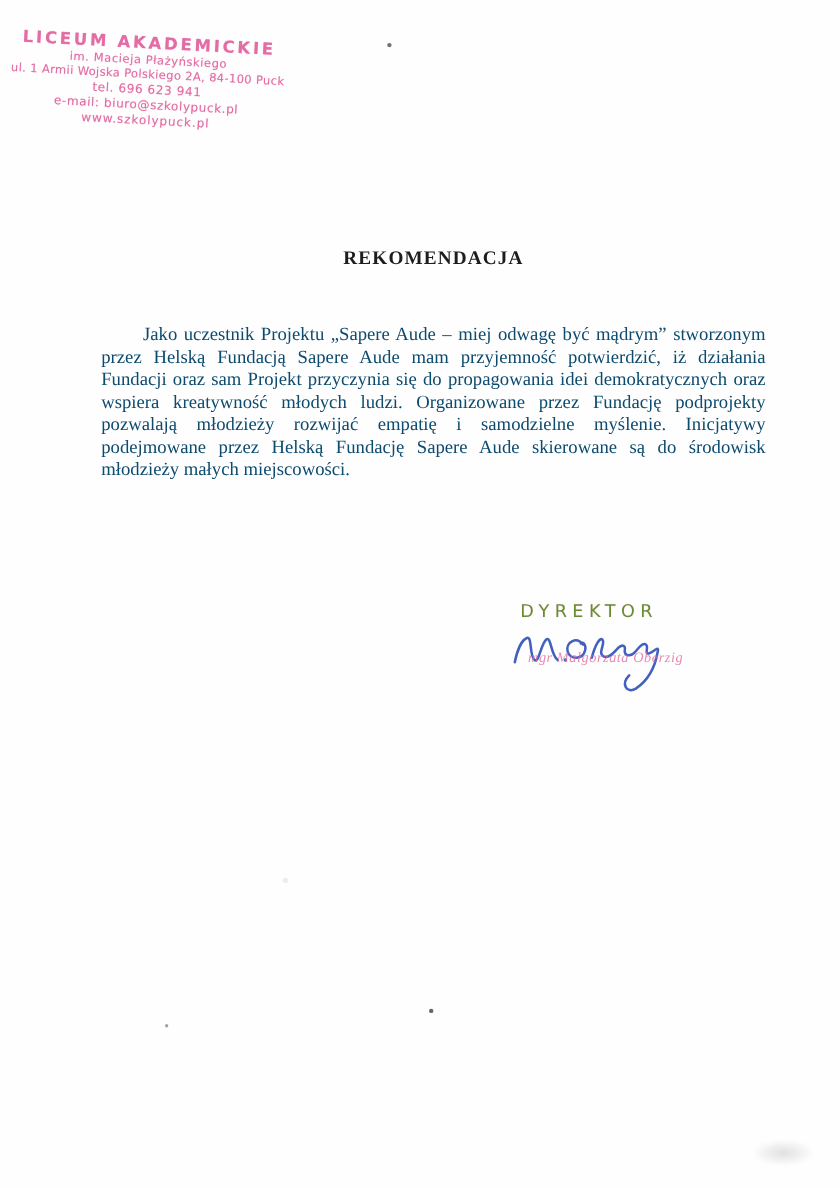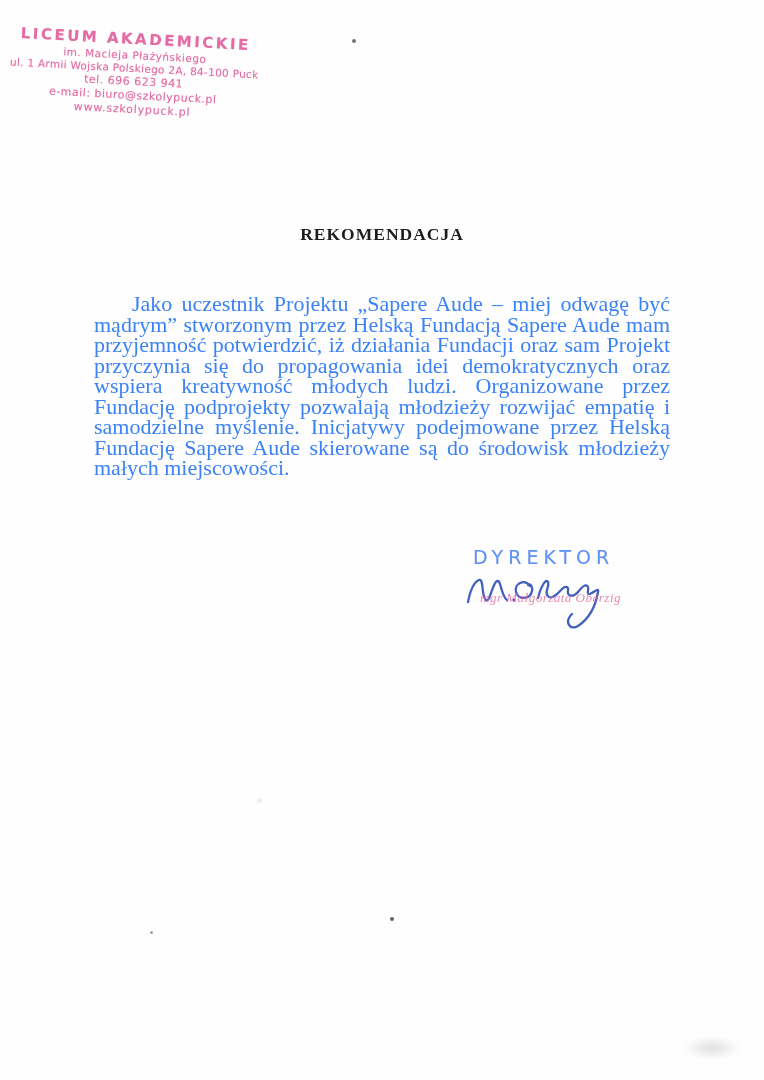--- a/index.html
+++ b/index.html
@@ -31,50 +31,50 @@
   .stamp .s-name   { font-size: 15px; font-weight: bold; letter-spacing: 2.5px; }
   .stamp .s-patron { font-size: 10.5px; letter-spacing: 0.5px; }
   .stamp .s-addr   { font-size: 10.5px; letter-spacing: 0.3px; }
   .stamp .s-tel    { font-size: 11px;   letter-spacing: 0.5px; }
   .stamp .s-mail   { font-size: 11px;   letter-spacing: 0.5px; }
   .stamp .s-www    { font-size: 11px;   letter-spacing: 0.8px; }
 
   
   .content {
     position: absolute;
-    left: 80px;
+    left: 92px;
     top: 224px;
     width: 604px;
   }
   .doc-title {
     margin: 0 0 49px 0;
     text-align: center;
     font-size: 17.5px;
     font-weight: bold;
     letter-spacing: 1px;
     color: #1d1d1d;
   }
   .para {
-    margin: 14px;
-    font-size: 22px;
+    margin: 0;
+    font-size: 17px;
     line-height: 20.5px;
     text-align: justify;
     text-indent: 38px;
-    color: #3b82f6;
+    color: #0c4a6e;
   }
   .para + .para { margin-top: 9px; }
 
   
   .sig-block { position: absolute; left: 458px; top: 546px; width: 170px; }
   .sig-role {
     position: absolute; left: 15px; top: 0;
     font-family: "DejaVu Sans", sans-serif;
-    font-size: 19px;
+    font-size: 16px;
     letter-spacing: 5px;
-    color: #3b82f6;
+    color: #4d7c0f;
     opacity: 0.85;
     text-shadow: 0 0 1px rgba(236, 106, 164, 0.4);
     white-space: nowrap;
   }
   .sig-ink { position: absolute; left: 2px; top: 14px; overflow: visible; }
   .sig-name {
     position: absolute; left: 2px; top: 44px;
     font-family: "Liberation Serif", serif;
     font-style: italic;
     font-size: 13px;

